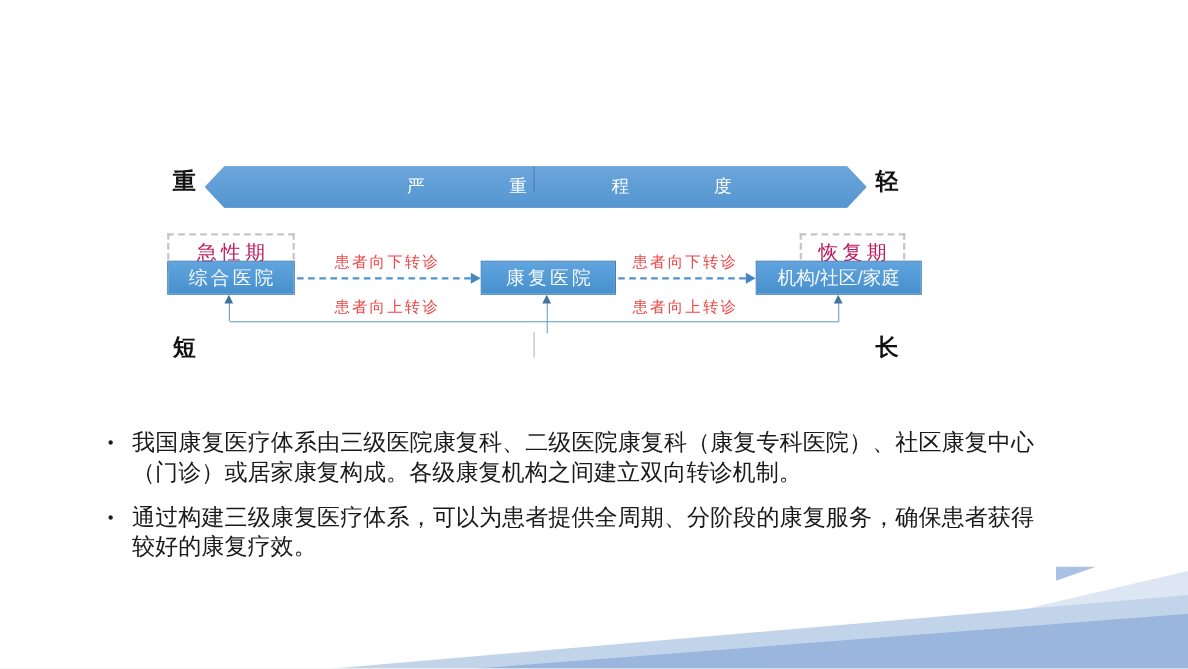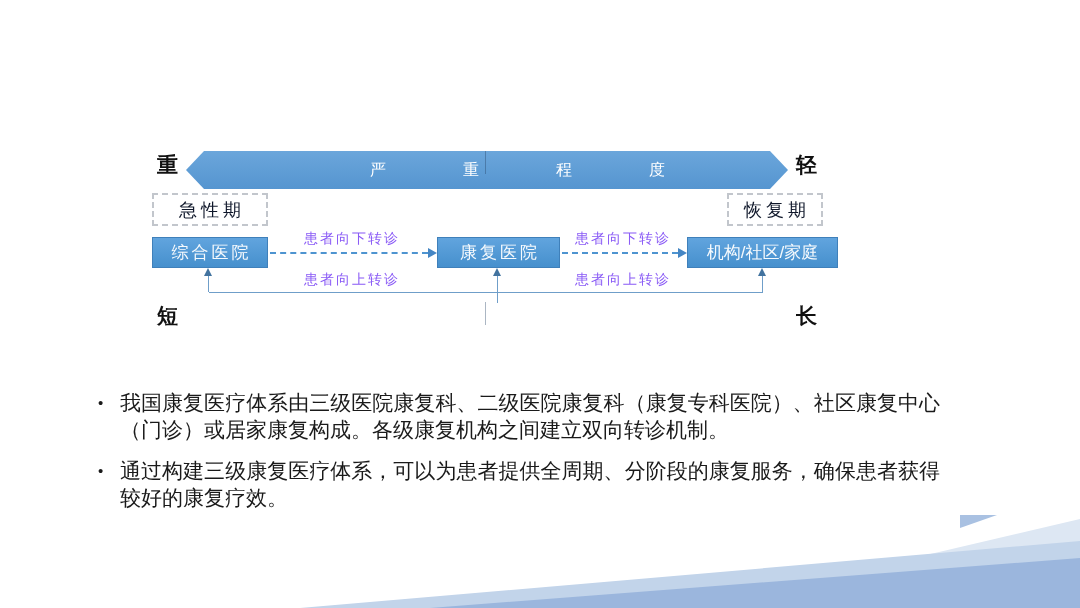--- a/index.html
+++ b/index.html
@@ -30,24 +30,24 @@
     left:485px; width:1px; background:rgba(34,62,98,0.38);
   }
   .axis-label {
     width:44px; font-size:21px; font-weight:bold; color:#111;
   }
   .axis-label.left  { left:134px; text-align:right; }
   .axis-label.right { left:796px; text-align:left; }
 
   
   .phase-box {
-    top:193px; height:33px;
+    top:212px; height:33px;
     border:2px dashed #c2c6cc; box-sizing:border-box; background:#ffffff;
     display:flex; align-items:center; justify-content:center;
-    font-size:18px; font-weight:500; color:#0f172a; letter-spacing:4px;
+    font-size:18px; font-weight:500; color:#be185d; letter-spacing:4px;
     text-indent:4px;
   }
 
   
   .facility-box {
     top:237px; height:31px;
     background:linear-gradient(180deg,#61a4de 0%, #4690cd 100%);
     border:1px solid #3f80ba; box-sizing:border-box;
     display:flex; align-items:center; justify-content:center;
     font-size:17px; color:rgba(255,255,255,0.95); letter-spacing:3px;
@@ -56,21 +56,21 @@
   .facility-box.wide { letter-spacing:0; text-indent:0; }
 
   
   .dash-line { top:252px; height:0; border-top:2px dashed #4e94d0; }
   .dash-head {
     top:248px; width:0; height:0;
     border-left:9px solid #4586c4;
     border-top:5px solid transparent; border-bottom:5px solid transparent;
   }
   .ref-label {
-    height:16px; font-size:14px; color:#8b5cf6; letter-spacing:2px;
+    height:16px; font-size:14px; color:#ef4444; letter-spacing:2px;
     text-align:center; white-space:nowrap;
   }
 
   
   .up-h { top:292px; height:0; border-top:1.5px solid #6f9ec9; }
   .up-v { width:0; border-left:1.5px solid #6f9ec9; }
   .up-head {
     width:0; height:0;
     border-bottom:8px solid #42739f;
     border-left:4.5px solid transparent; border-right:4.5px solid transparent;

